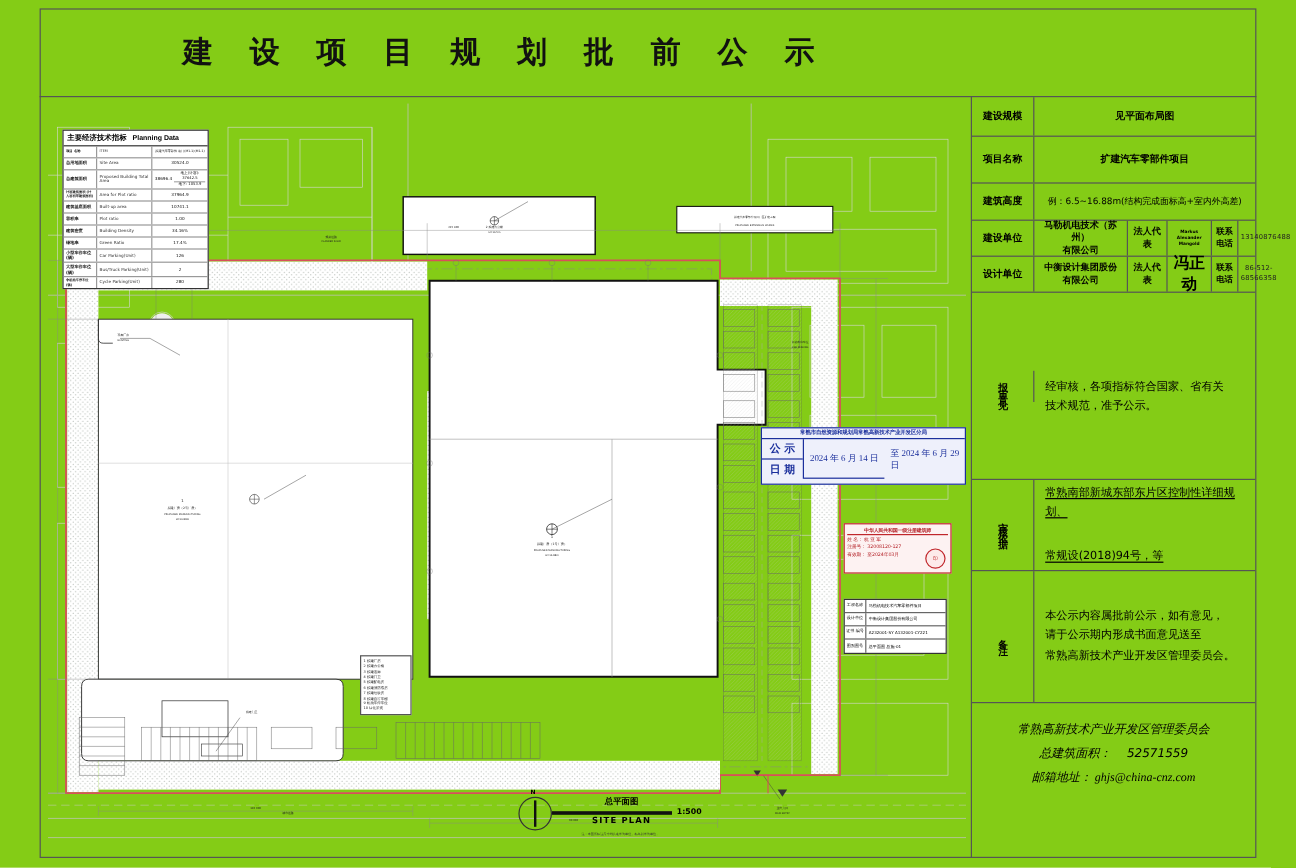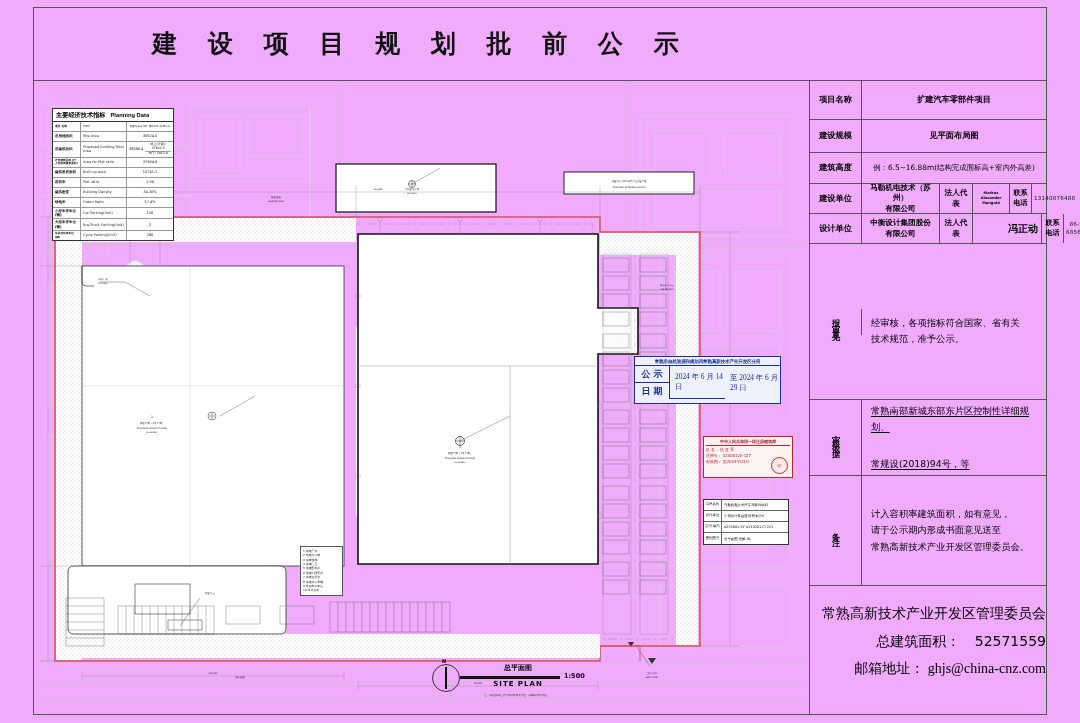--- a/index.html
+++ b/index.html
@@ -1,20 +1,20 @@
 <!DOCTYPE html>
 <html lang="zh"><head>
 <meta charset="utf-8">
 <style>
   html,body{margin:0;padding:0;background:#ffffff;}
   body{
     width:1080px;height:723px;overflow:hidden;position:relative;
     font-family:"Liberation Serif","DejaVu Serif",serif;color:#000;
   }
-  .sheet{position:absolute;inset:0;background:#f0abfc;}
+  .sheet{position:absolute;inset:0;background:#84cc16;}
   .outer-frame{
     position:absolute;left:33px;top:7px;width:1014px;height:708px;
     border:1px solid #555;box-sizing:border-box;
   }
   .title-sep{
     position:absolute;left:33px;top:80px;width:1014px;height:0;
     border-top:1px solid #555;
   }
   .vert-sep{
     position:absolute;left:809px;top:80px;width:0;height:635px;
@@ -39,22 +39,23 @@
   .val{flex:1;}
   .val-left{justify-content:flex-start;text-align:left;padding-left:9px;font-weight:normal;}
   .sub-sep{border-right:1px solid #555;}
   .vlabel{
     writing-mode:vertical-rl;text-orientation:upright;letter-spacing:5px;
     font-size:8.2px;font-weight:bold;
   }
   .bigtext{font-size:9.3px;line-height:1.75;font-weight:normal;text-align:left;}
   .underline-txt{text-decoration:underline;text-underline-offset:2px;}
   .footer-box{
-    text-align:right;font-size:14px;line-height:2.0;padding-top:13px;
-    font-family:"DejaVu Sans","Liberation Sans",sans-serif;
+    text-align:center;font-size:10px;line-height:2.0;padding-top:13px;
+    font-family:"DejaVu Sans","Liberation Sans",sans-serif;
+    font-style:italic;
   }
   .tiny{font-size:5.6px;letter-spacing:.2px;color:#222;font-weight:normal;}
 
   
   .pd-table{
     position:absolute;left:52px;top:108px;width:122px;
     border:1px solid #333;background:#fff;box-sizing:border-box;
   }
   .pd-head{
     display:flex;border-bottom:1px solid #333;padding:1.5px 3px;gap:5px;
@@ -75,21 +76,21 @@
   .pd-split{display:flex;flex-direction:column;width:100%;font-size:3.1px;}
   .pd-split span{border-bottom:1px solid #aaa;text-align:center;}
   .pd-split span:last-child{border-bottom:none;}
 
   
   .canvas{position:absolute;left:40px;top:86px;width:765px;height:625px;overflow:hidden;}
   .canvas svg{position:absolute;left:0;top:0;}
 
   
   .stamp-blue{
-    position:absolute;left:634px;top:356px;width:147px;height:48px;
+    position:absolute;left:634px;top:356px;width:171px;height:48px;
     border:1.6px solid #1b2f9c;box-sizing:border-box;background:#eef0fb;
     color:#1b2f9c;font-family:"DejaVu Sans","Liberation Sans",sans-serif;
   }
   .sb-top{
     font-size:4.6px;font-weight:bold;text-align:center;padding:1.5px 1px;
     border-bottom:1.4px solid #1b2f9c;letter-spacing:-.2px;line-height:1.15;
   }
   .sb-body{display:flex;height:33px;}
   .sb-l{
     width:34px;flex:0 0 34px;border-right:1.4px solid #1b2f9c;
@@ -585,28 +586,28 @@
     </div>
     <div class="scale-line"></div>
     <div class="sp-cn">总平面图</div>
     <div class="sp-en">SITE PLAN</div>
     <div class="sp-ratio">1:500</div>
     <div class="sp-note">注：本图所标注尺寸均以毫米为单位，标高以米为单位。</div>
   </div>
 
   <div class="info-panel">
 
+    <div class="irow" style="height:33px;">
+      <div class="icell lbl">建设规模</div>
+      <div class="icell val">见平面布局图</div>
+    </div>
+
     <div class="irow" style="height:39px;">
       <div class="icell lbl">项目名称</div>
       <div class="icell val">扩建汽车零部件项目</div>
-    </div>
-
-    <div class="irow" style="height:33px;">
-      <div class="icell lbl">建设规模</div>
-      <div class="icell val">见平面布局图</div>
     </div>
 
     <div class="irow" style="height:31px;">
       <div class="icell lbl">建筑高度</div>
       <div class="icell val" style="font-size:7.4px;font-weight:normal;">例：6.5~16.88m(结构完成面标高+室内外高差)</div>
     </div>
 
     <div class="irow" style="height:30px;">
       <div class="icell lbl">建设单位</div>
       <div class="icell sub-sep" style="flex:0 0 78px;width:78px;white-space:pre-line;font-size:7.6px;">马勒机电技术（苏州）
@@ -616,21 +617,21 @@
       <div class="icell sub-sep" style="flex:0 0 22px;width:22px;white-space:pre-line;font-size:7px;">联系
 电话</div>
       <div class="icell tiny" style="flex:1;">13140876488</div>
     </div>
 
     <div class="irow" style="height:30px;">
       <div class="icell lbl">设计单位</div>
       <div class="icell sub-sep" style="flex:0 0 78px;width:78px;white-space:pre-line;font-size:7.6px;">中衡设计集团股份
 有限公司</div>
       <div class="icell sub-sep" style="flex:0 0 33px;width:33px;font-size:7.6px;">法人代表</div>
-      <div class="icell sub-sep" style="flex:0 0 37px;width:37px;font-size:10px;margin-left:32px;">冯正动</div>
+      <div class="icell sub-sep" style="flex:0 0 37px;width:37px;font-size:13px;">冯正动</div>
       <div class="icell sub-sep" style="flex:0 0 22px;width:22px;white-space:pre-line;font-size:7px;">联系
 电话</div>
       <div class="icell tiny" style="flex:1;">86-512-68566358</div>
     </div>
 
     <div class="irow" style="height:156px;align-items:center;">
       <div class="icell lbl">
         <span class="vlabel">报审意见</span>
       </div>
       <div class="icell val val-left bigtext" style="align-items:flex-start;padding-top:22px;white-space:pre-line;">经审核，各项指标符合国家、省有关
@@ -644,21 +645,21 @@
       <div class="icell val val-left" style="flex-direction:column;align-items:flex-start;justify-content:center;gap:21px;">
         <span class="bigtext underline-txt">常熟南部新城东部东片区控制性详细规划、</span>
         <span class="bigtext underline-txt">常规设(2018)94号，等</span>
       </div>
     </div>
 
     <div class="irow" style="height:110px;">
       <div class="icell lbl">
         <span class="vlabel">备注</span>
       </div>
-      <div class="icell val val-left bigtext" style="white-space:pre-line;">计入容积率建筑面积，如有意见，
+      <div class="icell val val-left bigtext" style="white-space:pre-line;">本公示内容属批前公示，如有意见，
 请于公示期内形成书面意见送至
 常熟高新技术产业开发区管理委员会。</div>
     </div>
 
     <div class="footer-box">
       <div>常熟高新技术产业开发区管理委员会</div>
       <div>
         <span>总建筑面积：</span>
         <span style="padding-left:10px;">52571559</span>
       </div>

